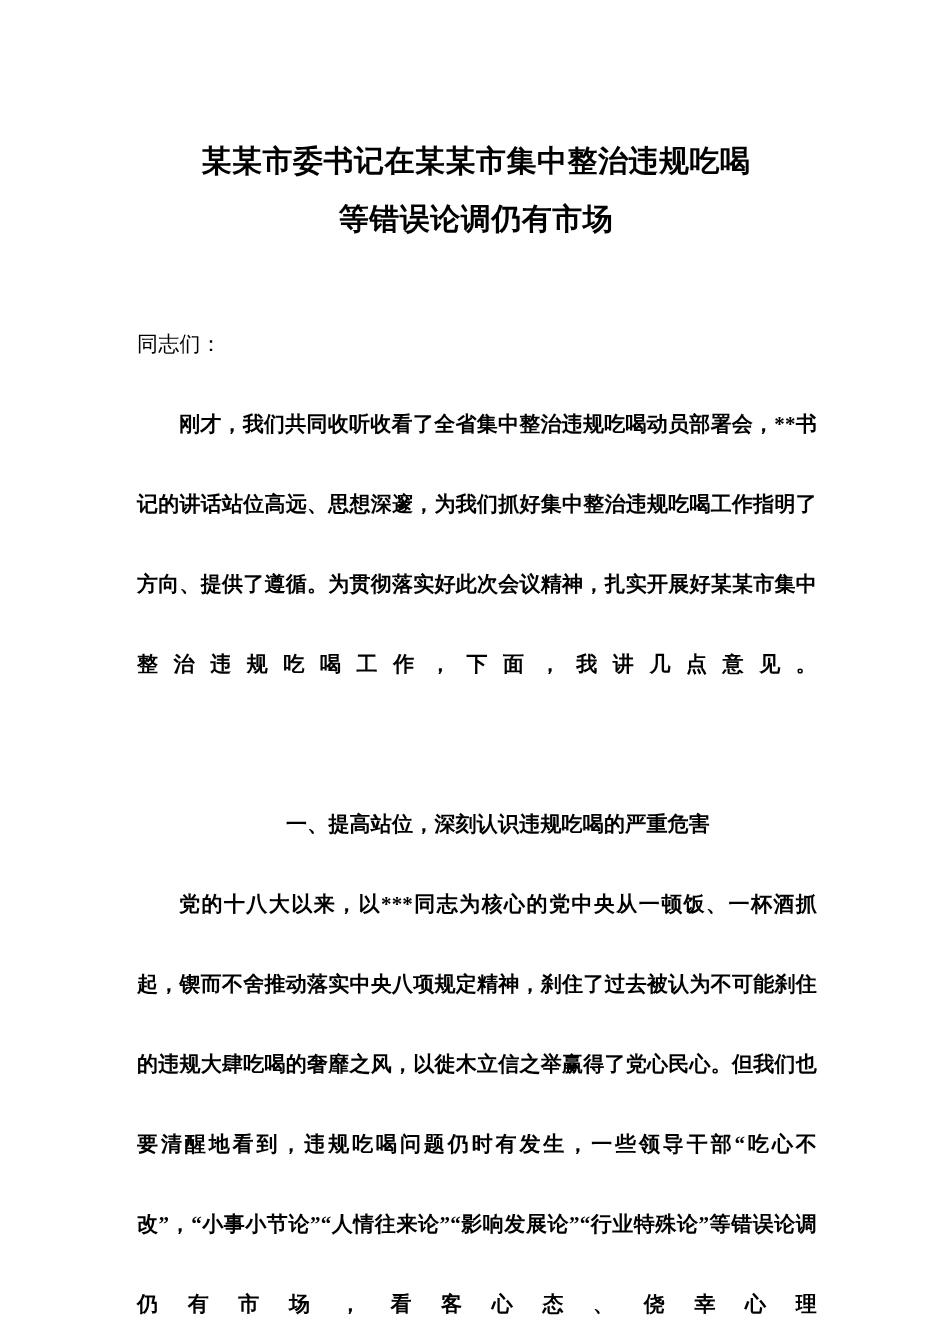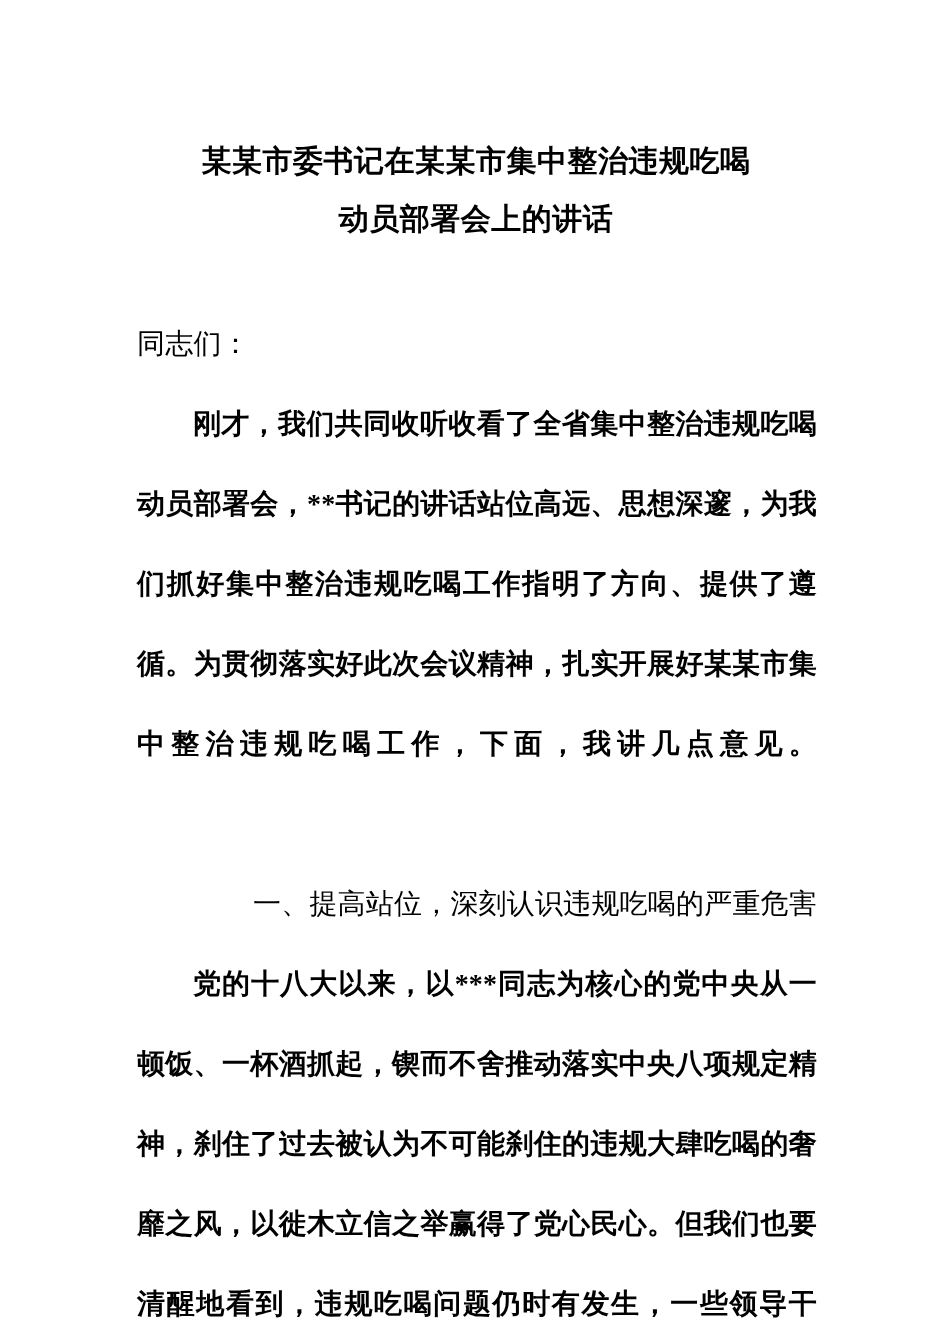--- a/index.html
+++ b/index.html
@@ -46,21 +46,21 @@
 
   
   .body-block {
     position: absolute;
     left: 137px;
     top: 296px;
     width: 680px;
   }
 
   .para {
-    font-size: 28px;
+    font-size: 21px;
     line-height: 80px;
     text-align: justify;
     text-justify: inter-ideograph;
     letter-spacing: 0.2px;
     margin: 0;
     font-family: "Liberation Serif", "DejaVu Serif", serif;
   }
 
   
   .para.salutation {
@@ -69,40 +69,40 @@
 
   
   .para.indent {
     text-indent: 2em;
     font-weight: bold;
   }
 
   
   .para.heading {
     text-indent: 2em;
-    font-weight: normal;
-    text-align: right;
+    font-weight: bold;
+    text-align: center;
   }
 
   
   .para::after {
     content: "";
     display: inline-block;
     width: 100%;
   }
   .para.nostretch::after { display: none; }
 </style>
 </head>
 <body>
 
 <div class="page">
 
   <h1 class="doc-title">
     <span class="tline">某某市委书记在某某市集中整治违规吃喝</span>
-    <span class="tline">动员部署会上的讲话</span>
+    <span class="tline">等错误论调仍有市场</span>
   </h1>
 
   <div class="body-block">
 
     <p class="para salutation nostretch">同志们：</p>
 
     <p class="para indent">刚才，我们共同收听收看了全省集中整治违规吃喝动员部署会，**书记的讲话站位高远、思想深邃，为我们抓好集中整治违规吃喝工作指明了方向、提供了遵循。为贯彻落实好此次会议精神，扎实开展好某某市集中整治违规吃喝工作，下面，我讲几点意见。</p>
 
     <p class="para heading nostretch">一、提高站位，深刻认识违规吃喝的严重危害</p>
 

